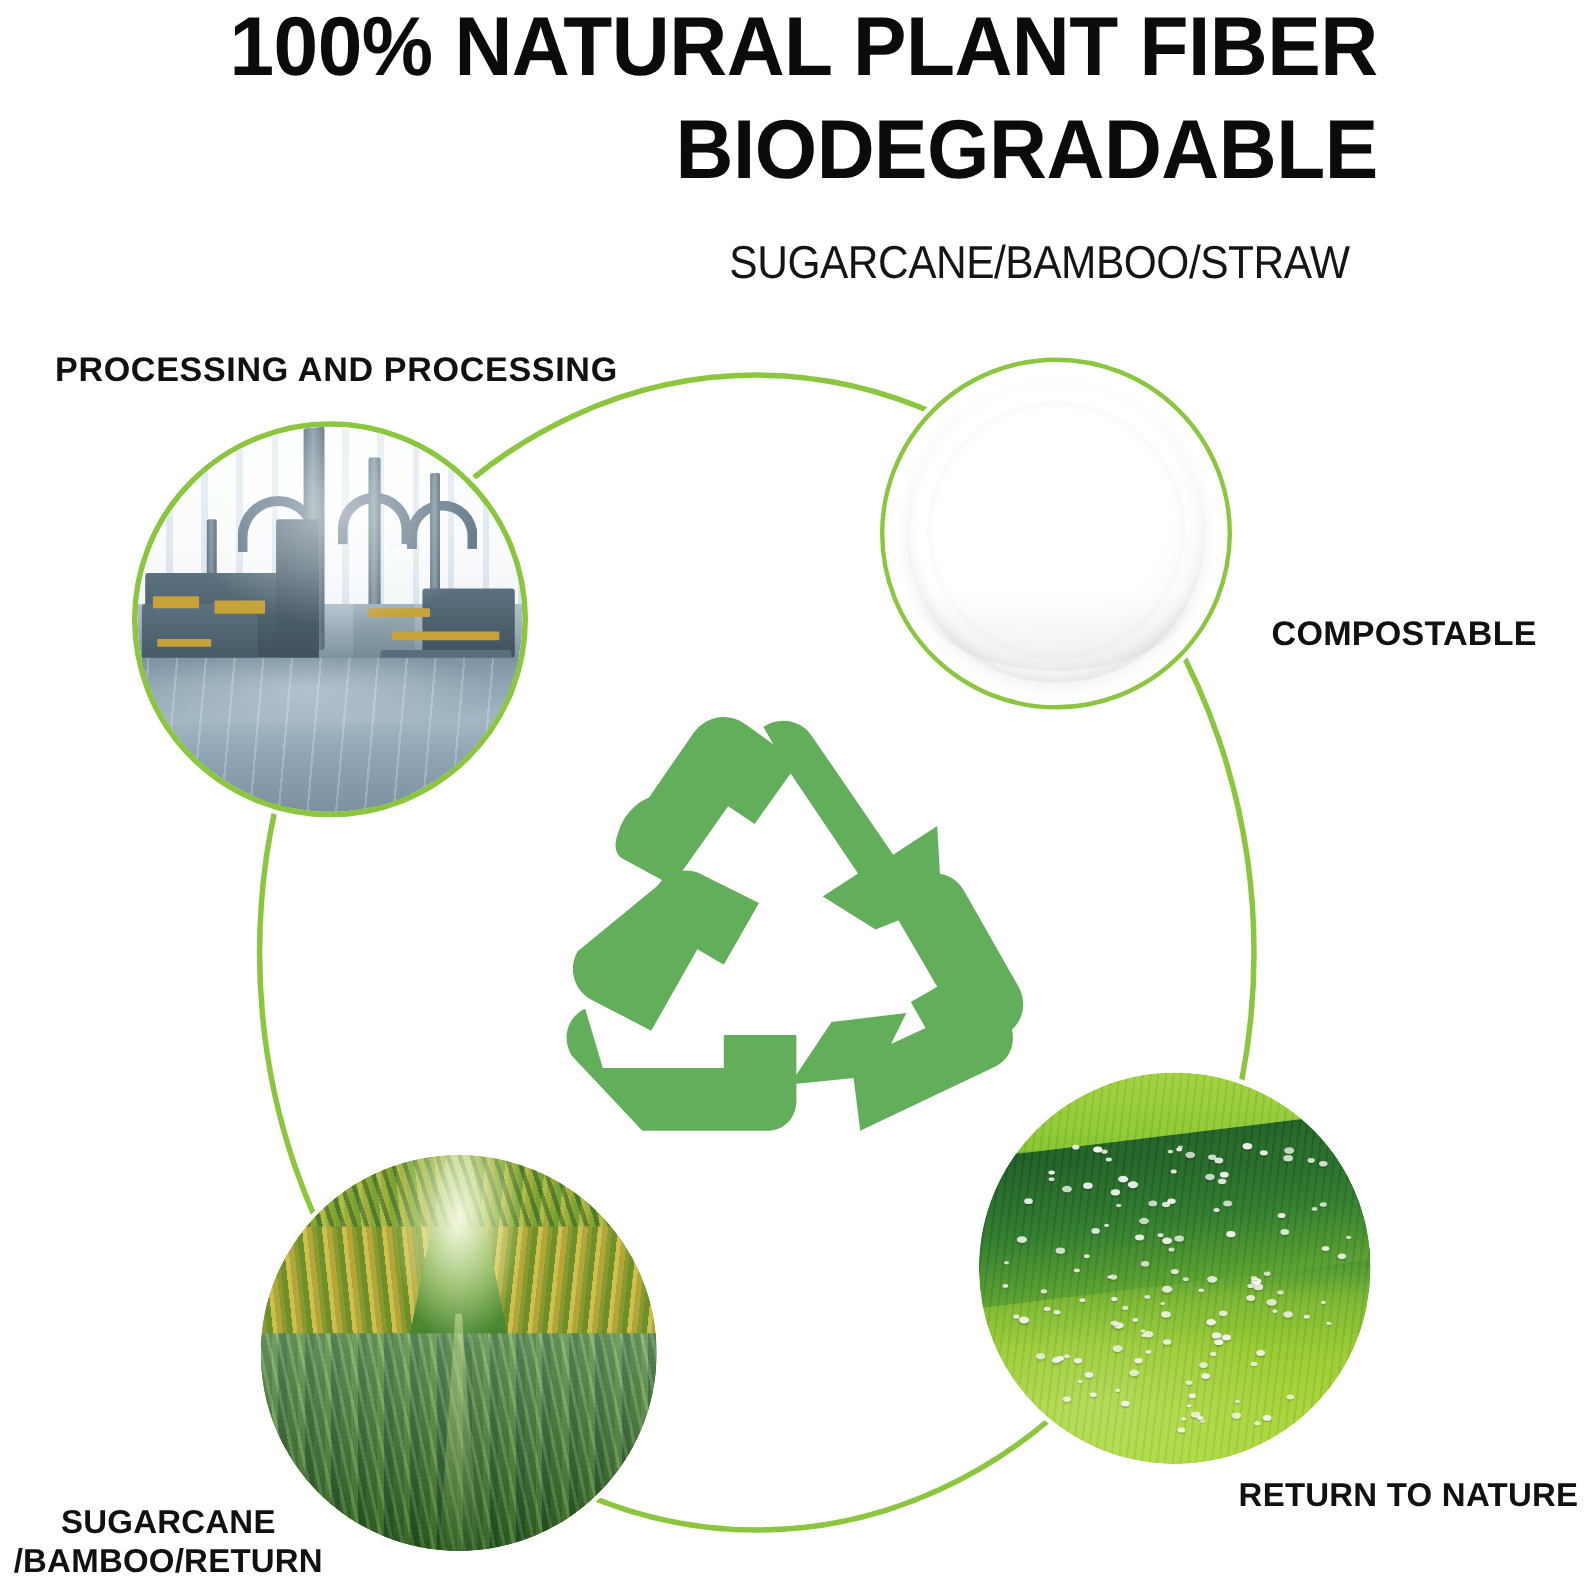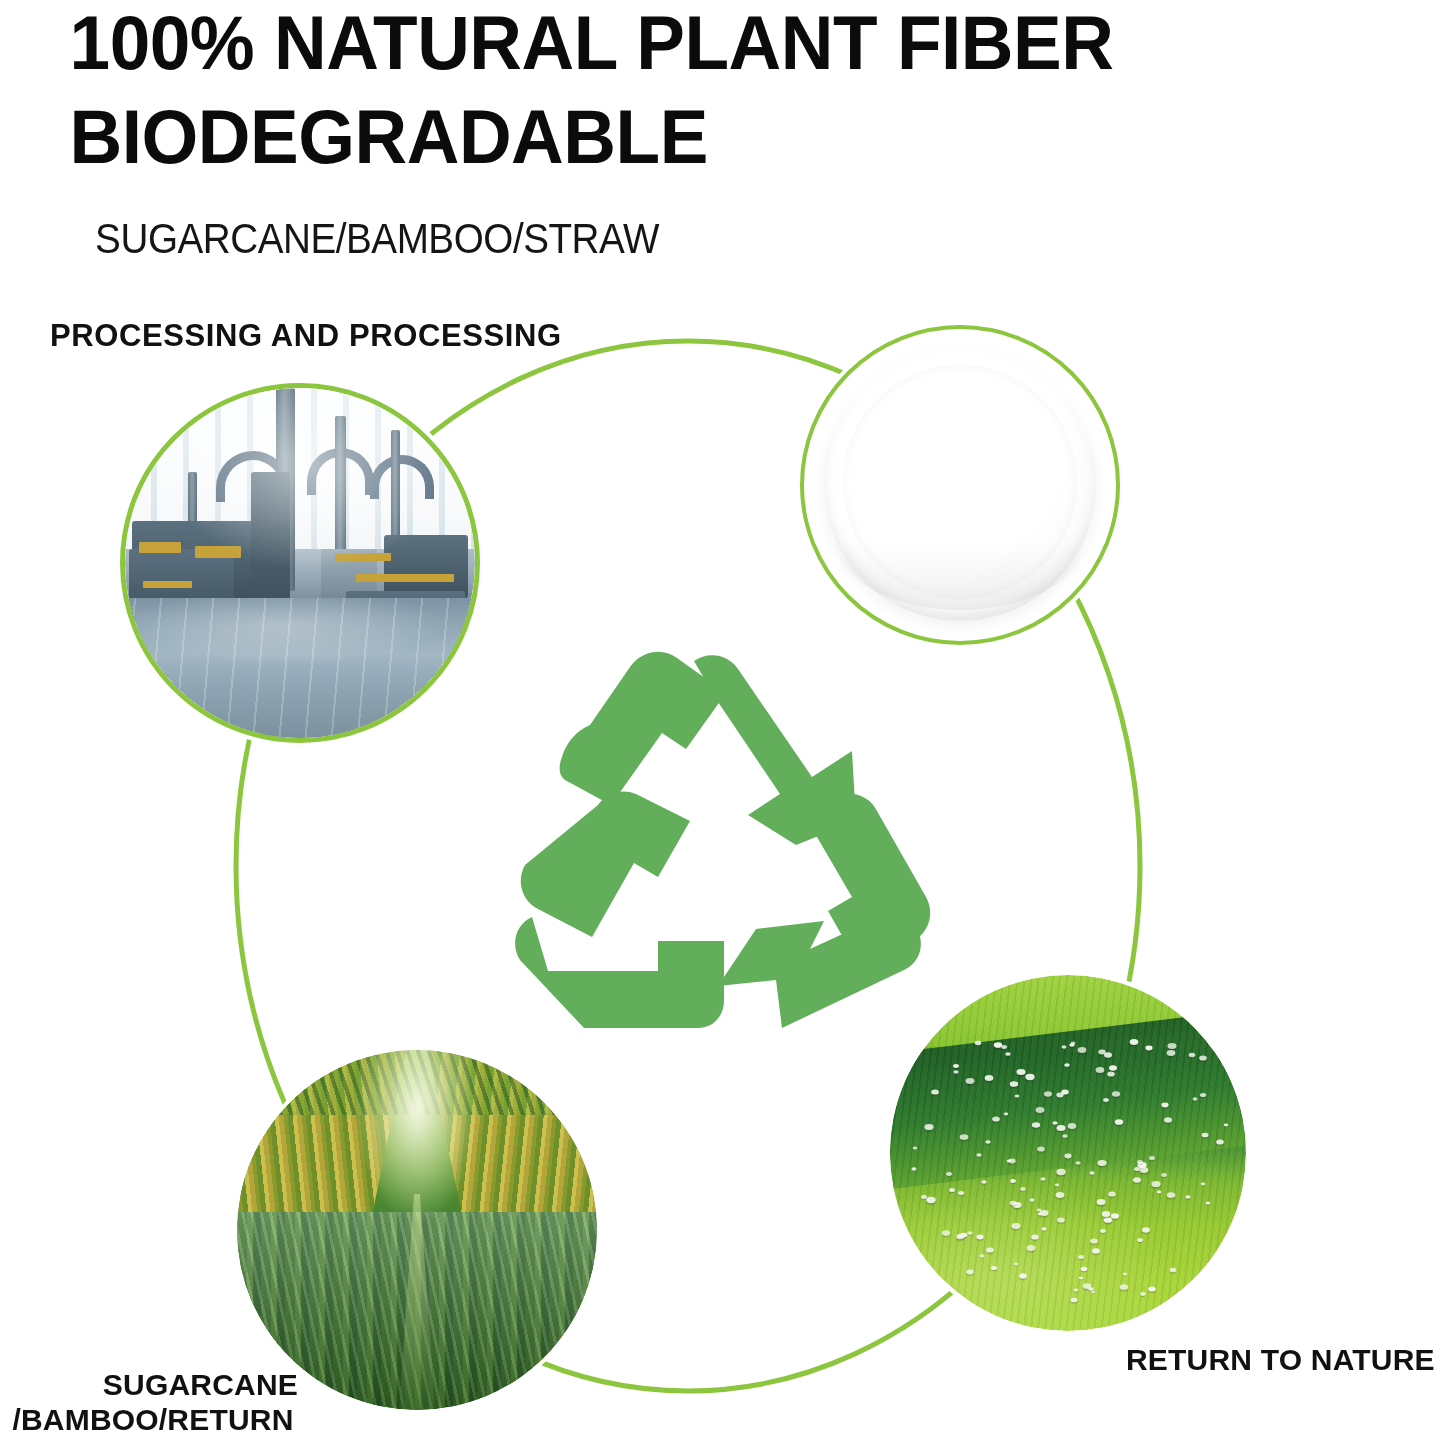--- a/index.html
+++ b/index.html
@@ -16,23 +16,22 @@
     color: #111111;
     -webkit-font-smoothing: antialiased;
   }
 
   
   .headings {
     position: absolute;
     left: 0;
     top: 0;
     width: 1278px;
-    text-align: left;
+    text-align: right;
     padding-top: 4px;
-    padding-left: 44px;
   }
   .title-line {
     font-size: 76px;
     font-weight: 700;
     letter-spacing: -0.5px;
     line-height: 1.02;
     color: #0b0b0b;
     transform: scaleX(0.96);
     transform-origin: center;
     white-space: nowrap;
@@ -602,20 +601,21 @@
       <path d="M52,272 C36,279 30,299 40,315 L104,383 L160,383
                L218,383 C234,383 244,370 244,356 L244,296 L178,296
                L178,326 L68,326 Z"></path>
     </g>
   </svg>
 </div>
 
 <div class="label" id="label-processing">PROCESSING AND PROCESSING</div>
 
 <div class="label" id="label-compostable">
+  <div>COMPOSTABLE</div>
 </div>
 
 <div class="label" id="label-return">RETURN TO NATURE</div>
 
 <div class="label" id="label-sugarcane">
-  <div style="text-align:right; width:290px;">SUGARCANE</div>
+  <div style="text-align:center; width:290px;">SUGARCANE</div>
   <div style="text-align:center; width:290px;">/BAMBOO/RETURN</div>
 </div>
 
 </body></html>

